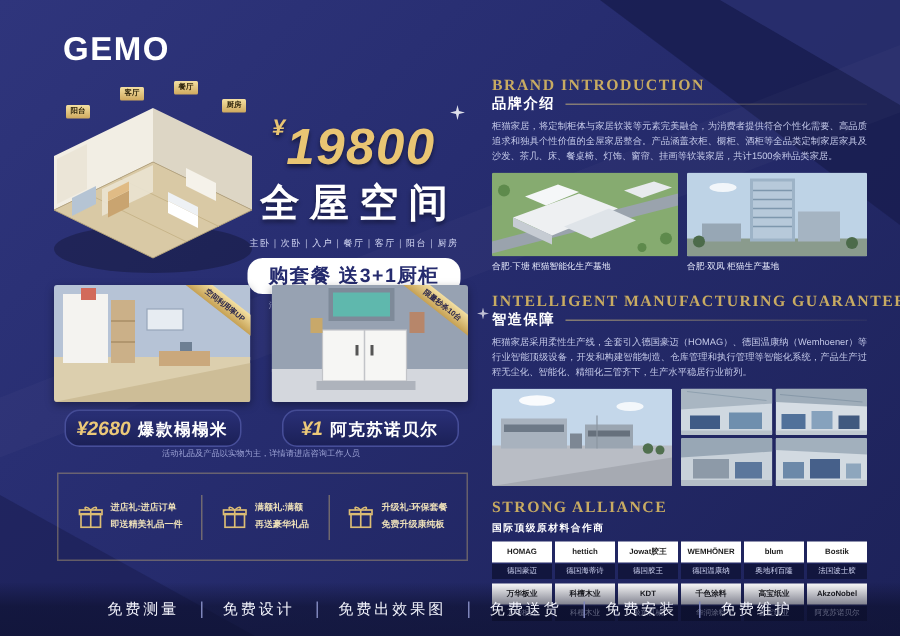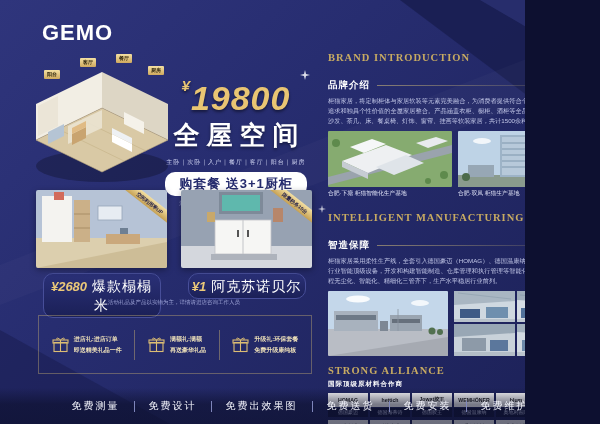--- a/index.html
+++ b/index.html
@@ -1,18 +1,18 @@
 <!DOCTYPE html>
 <html><head>
 <meta charset="utf-8">
 <style>
   html,body{margin:0;padding:0;background:#0d1030;}
-  .page{position:relative;width:493px;height:424px;overflow:hidden;
+  .page{position:relative;width:600px;height:424px;overflow:hidden;
     background:linear-gradient(135deg,#2f357c 0%,#272d70 40%,#1d2259 100%);
-    font-family:"Liberation Sans",sans-serif;color:#fff;padding-left:32px;}
+    font-family:"Liberation Sans",sans-serif;color:#fff;}
   .deco-svg{position:absolute;left:0;top:0;pointer-events:none}
 
   .logo{position:absolute;left:42px;top:20px;display:flex;align-items:center;gap:9px}
   .logo-en{font-size:22px;font-weight:900;letter-spacing:1px}
   .logo-cn{font-size:17px;font-weight:600;letter-spacing:2px}
 
   .room-visual{position:absolute;left:28px;top:48px;width:148px;height:150px}
   .room-tag{position:absolute;background:linear-gradient(#f4e0a2,#cfa95e);color:#33290f;
     font-size:5px;line-height:1;padding:2px 3px;border-radius:1px;font-weight:700;white-space:nowrap}
 
@@ -31,34 +31,34 @@
   .cards{position:absolute;left:36px;top:190px;width:276px;display:flex;gap:14px}
   .card{position:relative;width:131px}
   .card-img{position:relative;height:78px;border-radius:2px;overflow:hidden;
     box-shadow:0 2px 6px rgba(0,0,0,.35)}
   .card-img svg{display:block;width:100%;height:100%}
   .ribbon{position:absolute;top:8px;right:-21px;transform:rotate(38deg);width:76px;text-align:center;
     background:linear-gradient(#f3dfa2,#c6a154);color:#25224b;font-size:5px;font-weight:700;padding:2px 0}
   .card-pill{margin:5px auto 0;width:116px;background:linear-gradient(#2a3077,#1b2057);
     border:1px solid #474e99;border-radius:10px;text-align:center;padding:2.5px 0}
   .pill-price{color:#ecc979;font-weight:900;font-style:italic;font-size:13px;margin-right:5px}
-  .pill-label{font-size:14px;font-weight:400;letter-spacing:1px}
+  .pill-label{font-size:11px;font-weight:700;letter-spacing:1px}
   .cards-note{position:absolute;left:36px;top:299px;width:276px;text-align:center;
     font-size:5.5px;color:#9ba1d4}
 
   .gifts{position:absolute;left:38px;top:315px;width:272px;height:57px;
     border:1px solid rgba(205,180,115,.4);display:flex;align-items:center;justify-content:space-evenly}
   .gift{display:flex;align-items:center;gap:5px}
   .gift-text{font-size:6px;line-height:1.7;color:#ecdfb9;font-weight:600;white-space:nowrap}
   .gift-sep{width:1px;height:30px;background:rgba(205,180,115,.45)}
 
   .right-col{position:absolute;left:328px;top:52px;width:250px}
   .sec-en{font-family:"Liberation Serif",serif;font-size:10.5px;font-weight:700;color:#c8ab62;
     letter-spacing:1px;white-space:nowrap}
-  .sec-cn-row{display:flex;align-items:center;margin-top:16px}
+  .sec-cn-row{display:flex;align-items:center;margin-top:0}
   .sec-cn{font-size:9.5px;font-weight:800;letter-spacing:1px}
   .sec-line{flex:1;height:1px;background:linear-gradient(to right,rgba(200,180,120,.6),rgba(200,180,120,.06));margin-left:7px}
   .sec-body{font-size:6.2px;line-height:1.6;color:#c3c8e8;margin-top:4px;text-align:justify}
   .photo-row{display:flex;gap:6px;margin-top:5px}
   .photo{overflow:hidden;border-radius:1px}
   .photo svg{display:block}
   .caption-row{display:flex;gap:6px;margin-top:2px}
   .caption{font-size:5.8px;color:#e6e9fb}
   .sec2{margin-top:14px}
   .sec3{margin-top:9px}

